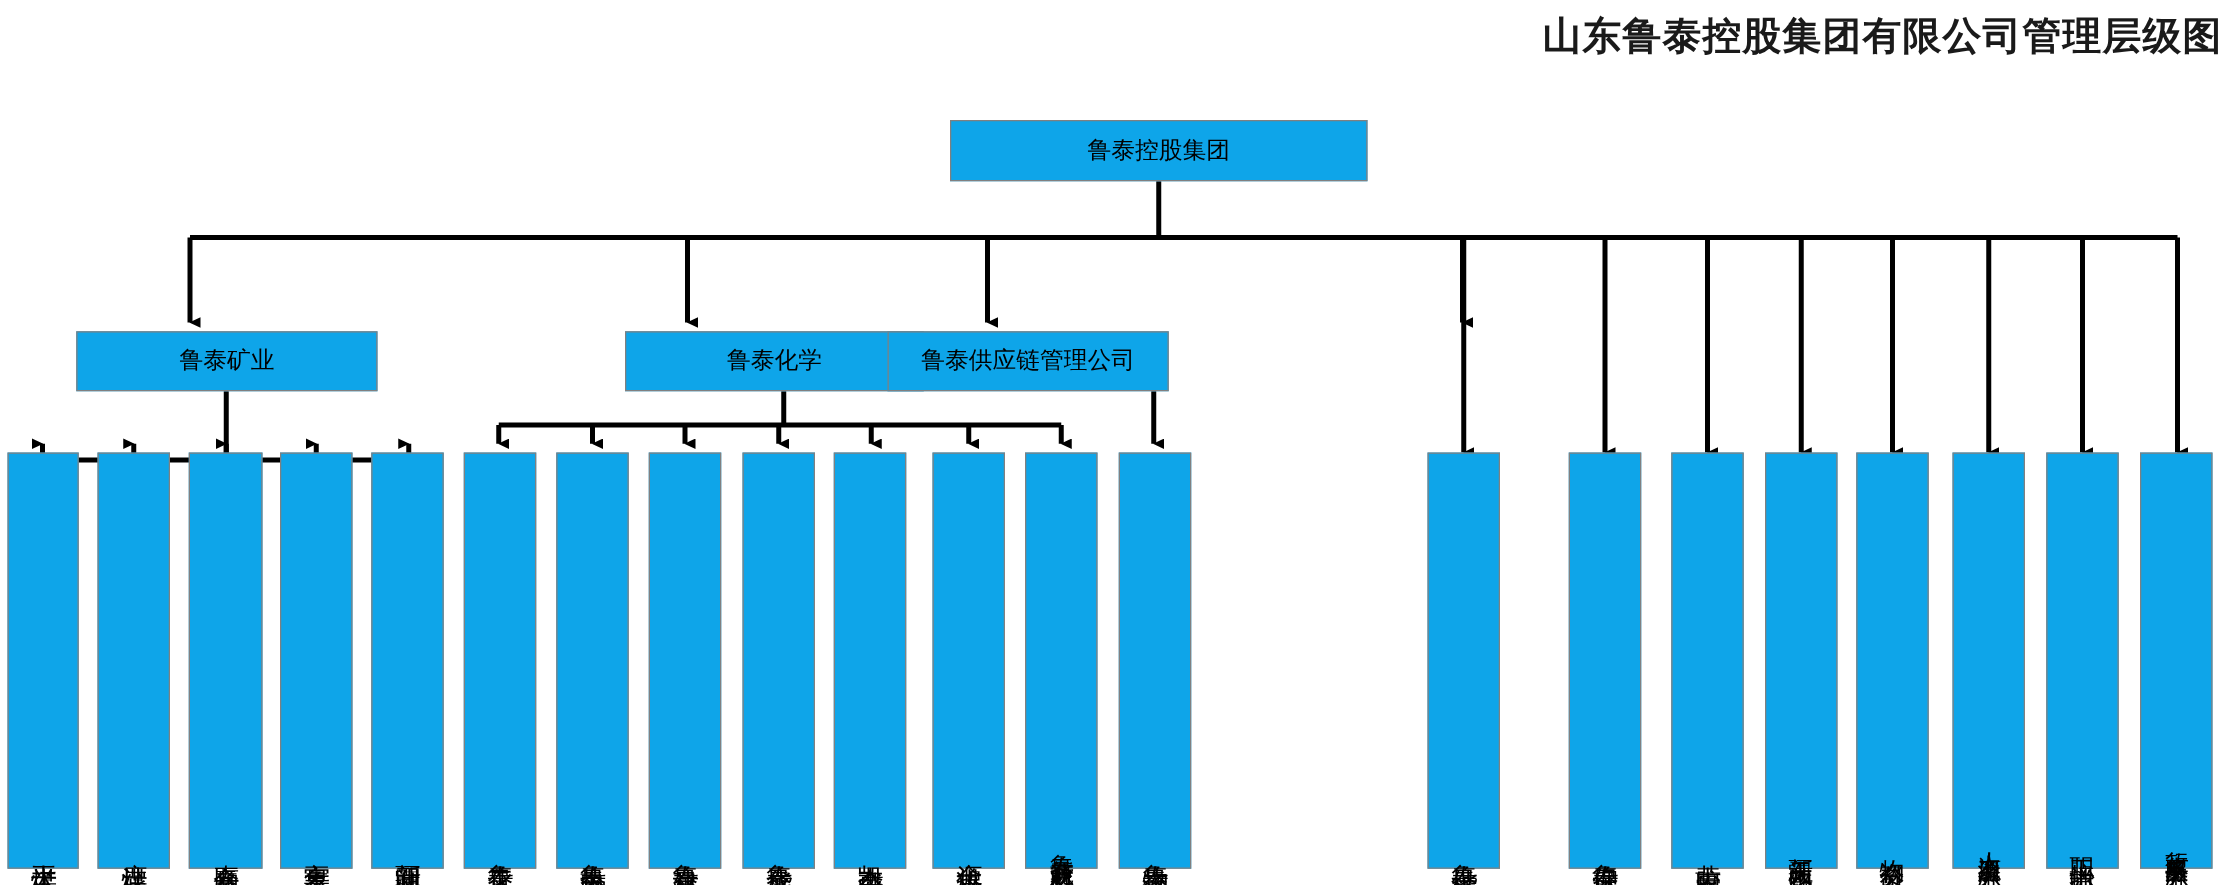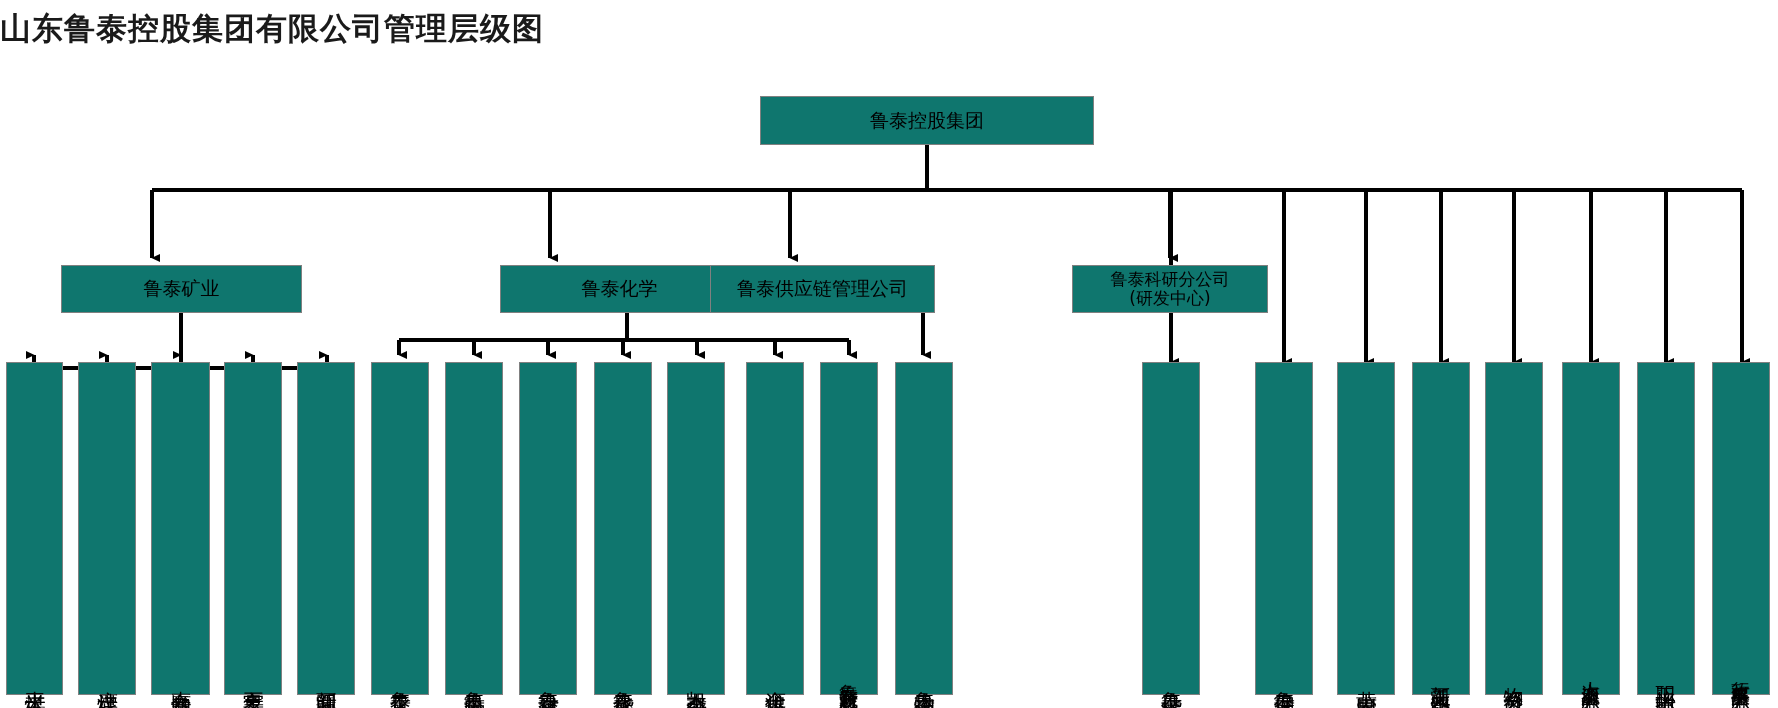--- a/index.html
+++ b/index.html
@@ -10,33 +10,33 @@
     font-family:"DejaVu Sans","Liberation Sans",sans-serif;
     overflow:hidden;
     position:relative;
   }
   #stage{position:absolute;left:0;top:0;width:1778px;height:708px;}
   svg#wires{position:absolute;left:0;top:0;width:1778px;height:708px;pointer-events:none;}
 
   .title{
     position:absolute;
     left:0;top:8px;width:1778px;
-    text-align:left;
+    text-align:right;
     font-size:31px;
     font-weight:bold;
     color:#1a1a1a;
     letter-spacing:1px;
     font-family:"DejaVu Serif","Liberation Serif",serif;
     white-space:nowrap;
   }
 
   .node{
     position:absolute;
     box-sizing:border-box;
-    background:#0f766e;
+    background:#0ea5e9;
     border:1px solid #808080;
     display:flex;
     align-items:center;
     justify-content:center;
     color:#000000;
     line-height:1.12;
     text-align:center;
   }
   .node.h{ font-size:19px; }
   .node.h .lbl{ display:block; white-space:pre-line; }
@@ -117,24 +117,20 @@
 
   <div class="node h" style="left:61px;top:265px;width:241px;height:48px;align-items:center;">
     <span class="lbl">鲁泰矿业</span>
   </div>
   <div class="node h" style="left:500px;top:265px;width:239px;height:48px;">
     <span class="lbl">鲁泰化学</span>
   </div>
   <div class="node h" style="left:710px;top:265px;width:225px;height:48px;text-align:right;">
     <span class="lbl">鲁泰供应链管理公司</span>
   </div>
-  <div class="node h" style="left:1072px;top:265px;width:196px;height:48px;font-size:17px;">
-    <span class="lbl">鲁泰科研分公司
-(研发中心)</span>
-  </div>
 
   <div class="node v" style="left:6px;top:362px;width:57px;height:333px;">
     <span class="lbl">太平煤矿</span>
   </div>
   <div class="node v" style="left:78px;top:362px;width:58px;height:333px;">
     <span class="lbl">鹿洼煤矿</span>
   </div>
   <div class="node v" style="left:151px;top:362px;width:59px;height:333px;">
     <span class="lbl">嘉合顺泰</span>
   </div>

